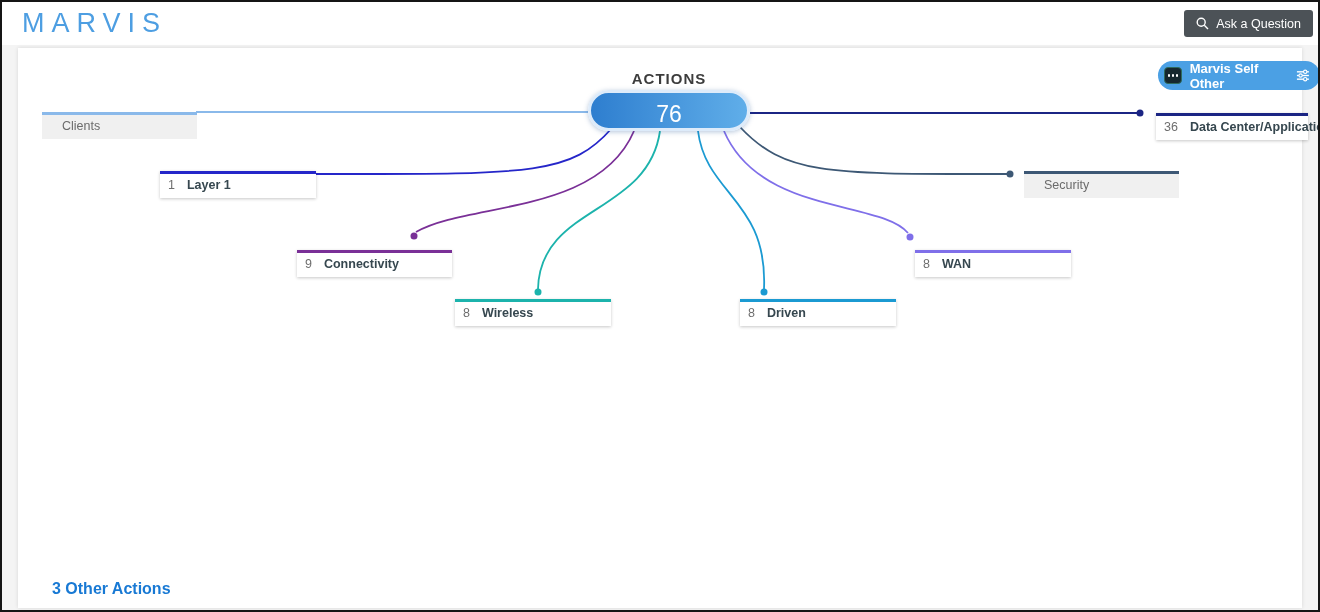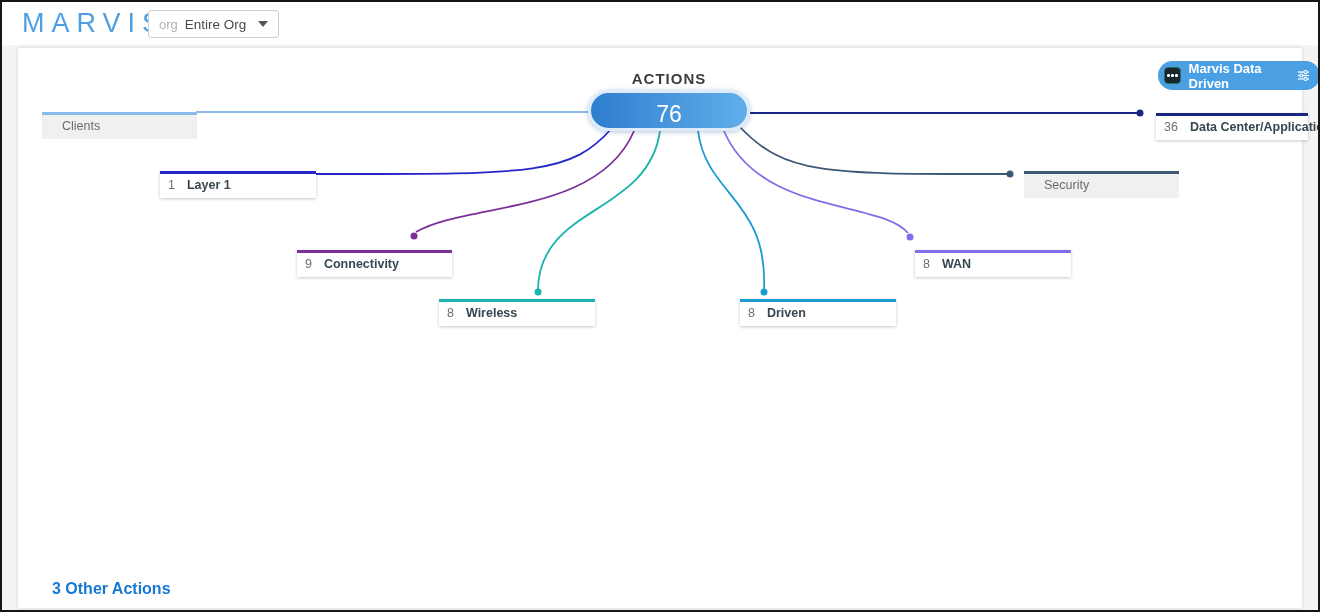--- a/index.html
+++ b/index.html
@@ -35,25 +35,27 @@
   .node.disabled { background:#f0f0f0; box-shadow:none; }
   .node.disabled .label { color:#6b6b6b; font-weight:400; }
 
   .other-actions { position:absolute; left:52px; top:580px; font-size:16px; font-weight:700; color:#1879D4; cursor:pointer; }
 </style>
 </head>
 <body>
 
 <div class="header">
   <div class="brand">MARVIS</div>
-  <div class="org-select">
-    <span class="org-prefix">org</span>
-    <span class="org-value">Entire Org</span>
-    <span class="caret-down"></span>
-  </div>
+  <button class="ask-btn">
+    <svg width="13" height="13" viewBox="0 0 13 13">
+      <circle cx="5.2" cy="5.2" r="4" fill="none" stroke="#ffffff" stroke-width="1.4"></circle>
+      <line x1="8.3" y1="8.3" x2="12" y2="12" stroke="#ffffff" stroke-width="1.4"></line>
+    </svg>
+    <span>Ask a Question</span>
+  </button>
 </div>
 
 <div class="card"></div>
 
 <svg class="edges" viewBox="0 0 1320 612">
   <path d="M196 112 H588" fill="none" stroke-width="2" style="stroke: rgb(138, 185, 234);"></path>
   <path d="M750 113 H1140" fill="none" stroke-width="1.8" style="stroke: rgb(27, 37, 132);"></path>
   <circle cx="1140" cy="113" r="3.5" style="fill: rgb(27, 37, 132);"></circle>
   <path d="M612 128 C570 176, 530 174, 308 174" fill="none" stroke-width="1.8" style="stroke: rgb(37, 38, 201);"></path>
   <circle cx="306" cy="174" r="3" style="fill: rgb(37, 38, 201);"></circle>
@@ -73,41 +75,41 @@
 <div class="total-pill">
   <span>76</span>
 </div>
 
 <div class="self-driven">
   <span class="marvis-bot">
       <i></i>
       <i></i>
       <i></i>
     </span>
-  <span class="self-driven-label">Marvis Data Driven</span>
+  <span class="self-driven-label">Marvis Self Other</span>
   <svg width="15" height="13" viewBox="0 0 15 13">
     <line x1="1" y1="2.5" x2="14" y2="2.5" stroke="#fff" stroke-width="1.5"></line>
     <line x1="1" y1="6.5" x2="14" y2="6.5" stroke="#fff" stroke-width="1.5"></line>
     <line x1="1" y1="10.5" x2="14" y2="10.5" stroke="#fff" stroke-width="1.5"></line>
     <circle cx="10" cy="2.5" r="1.8" fill="#4BA0E4" stroke="#fff" stroke-width="1.2"></circle>
     <circle cx="5" cy="6.5" r="1.8" fill="#4BA0E4" stroke="#fff" stroke-width="1.2"></circle>
     <circle cx="10" cy="10.5" r="1.8" fill="#4BA0E4" stroke="#fff" stroke-width="1.2"></circle>
   </svg>
 </div>
 
 <div class="node disabled" style="left: 42px; top: 112px; border-top-color: rgb(138, 185, 234);">
   <span class="count"></span><span class="label">Clients</span>
 </div>
 <div class="node" style="left: 160px; top: 171px; width: 156px; border-top-color: rgb(37, 38, 201);">
   <span class="count">1</span><span class="label">Layer 1</span>
 </div>
 <div class="node" style="left: 297px; top: 250px; border-top-color: rgb(122, 48, 151);">
   <span class="count">9</span><span class="label">Connectivity</span>
 </div>
-<div class="node" style="left: 439px; top: 299px; width: 156px; border-top-color: rgb(28, 179, 172);">
+<div class="node" style="left: 455px; top: 299px; width: 156px; border-top-color: rgb(28, 179, 172);">
   <span class="count">8</span><span class="label">Wireless</span>
 </div>
 <div class="node" style="left: 740px; top: 299px; width: 156px; border-top-color: rgb(27, 154, 210);">
   <span class="count">8</span><span class="label">Driven</span>
 </div>
 <div class="node" style="left: 915px; top: 250px; width: 156px; border-top-color: rgb(127, 111, 233);">
   <span class="count">8</span><span class="label">WAN</span>
 </div>
 <div class="node disabled" style="left: 1024px; top: 171px; border-top-color: rgb(61, 88, 117);">
   <span class="count"></span><span class="label">Security</span>

